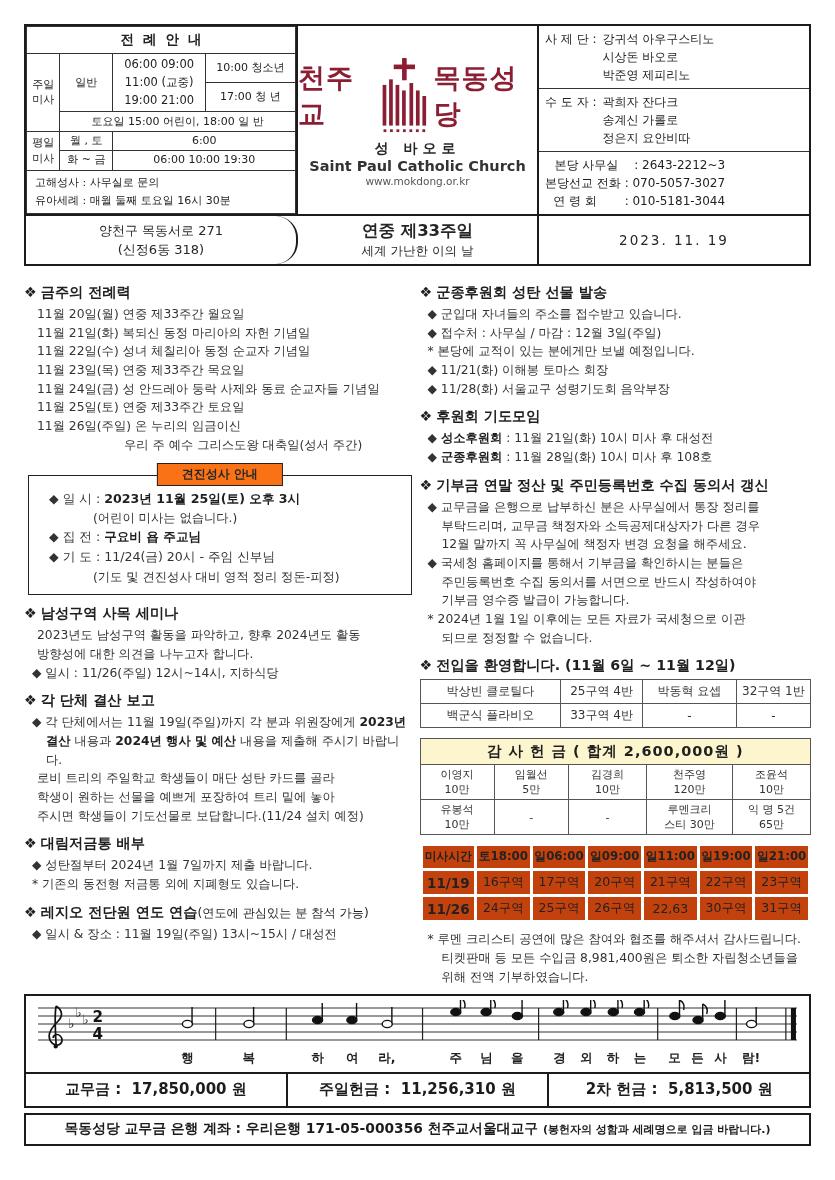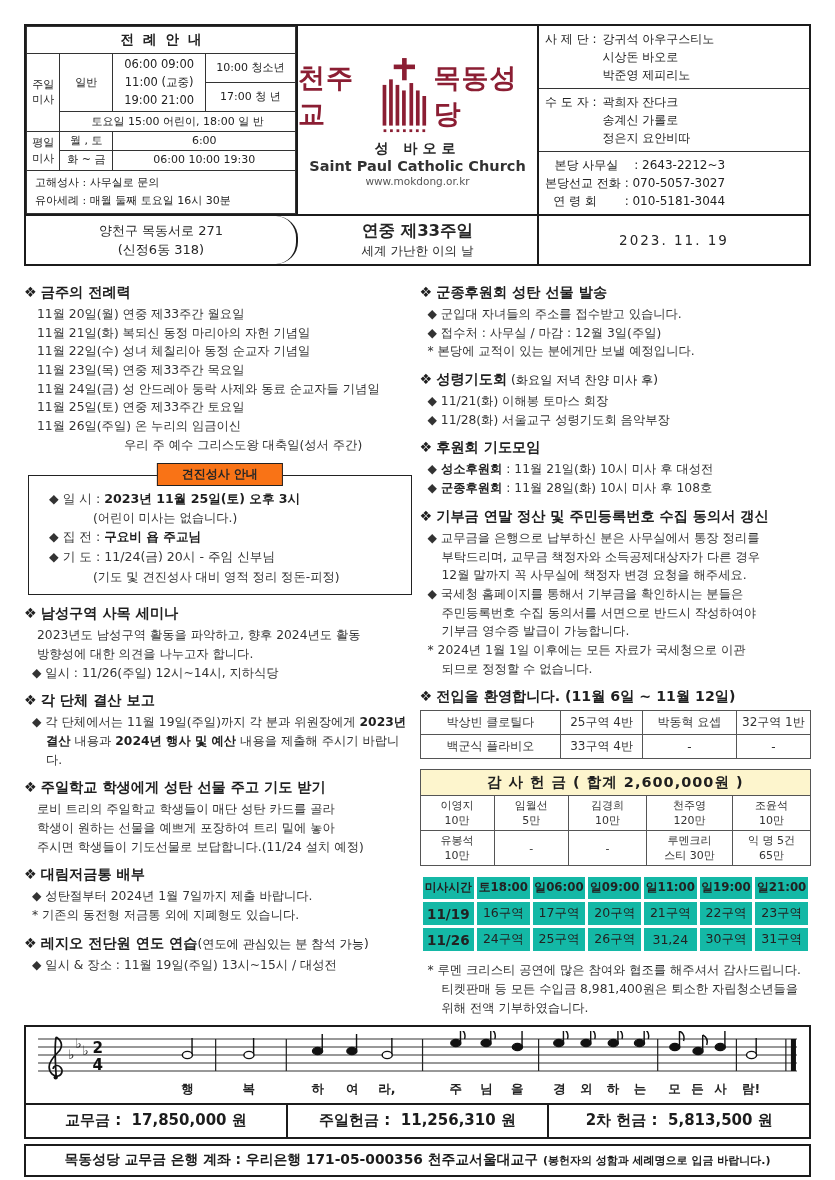--- a/index.html
+++ b/index.html
@@ -65,21 +65,21 @@
   table.welcome td { border:1px solid #555; border-left-style:dashed; text-align:center; padding:3px 1px; color:#333; }
   table.welcome td:first-child { border-left-style:solid; }
   table.welcome td.sol { border-left:1.5px solid #444; }
 
   table.thx { border-collapse:collapse; width:100%; margin-top:10px; }
   table.thx td { border:1px solid #555; border-left-style:dashed; text-align:center; padding:2px 15px; font-size:11px; color:#333; }
   table.thx td:first-child { border-left-style:solid; }
   table.thx .thx-title { background:#fdf5cd; font-weight:bold; font-size:14.5px; letter-spacing:1px; border:1.2px solid #555; padding:3px; color:#1f1f1f; }
 
   table.mass { border-collapse:separate; border-spacing:3px; width:100%; margin-top:8px; }
-  table.mass td { background:#14b8a6; text-align:center; padding:3px 0; font-size:12px; color:#222; }
+  table.mass td { background:#c2410c; text-align:center; padding:3px 0; font-size:12px; color:#222; }
   table.mass td.hd { font-weight:bold; font-size:11.8px; }
   table.mass td.dt { font-weight:bold; font-size:13.5px; }
   table.mass td.zone { font-size:12.5px; }
 
   
   .musicwrap { border:2px solid #1b1b1b; margin-top:8px; }
   .staffbox { position:relative; height:72px; padding:4px 8px 0 8px; }
   .staffbox svg { width:100%; height:50px; display:block; }
   .lyrics { position:relative; height:18px; }
   .lyrics span { position:absolute; transform:translateX(-50%); font-size:12.5px; font-weight:bold; color:#222; white-space:nowrap; }
@@ -222,21 +222,20 @@
 방향성에 대한 의견을 나누고자 합니다.</div>
         <div class="blt">◆ 일시 : 11/26(주일) 12시~14시, 지하식당</div>
       </div>
 
       <div>
         <div class="h"><span class="mark">❖</span><span>각 단체 결산 보고</span></div>
         <div class="blt"><span>◆ 각 단체에서는 11월 19일(주일)까지 각 분과 위원장에게 </span><b>2023년 결산</b><span> 내용과 </span><b>2024년 행사 및 예산</b><span> 내용을 제출해 주시기 바랍니다.</span></div>
       </div>
 
       <div>
-        <div class="h"><span class="mark">❖</span><span>주일학교 학생에게 성탄 선물 주고 기도 받기</span></div>
         <div class="ln pre">로비 트리의 주일학교 학생들이 매단 성탄 카드를 골라
 학생이 원하는 선물을 예쁘게 포장하여 트리 밑에 놓아
 주시면 학생들이 기도선물로 보답합니다.(11/24 설치 예정)</div>
       </div>
 
       <div>
         <div class="h"><span class="mark">❖</span><span>대림저금통 배부</span></div>
         <div class="blt">◆ 성탄절부터 2024년 1월 7일까지 제출 바랍니다.</div>
         <div class="blt">* 기존의 동전형 저금통 외에 지폐형도 있습니다.</div>
       </div>
@@ -251,21 +250,20 @@
 
       <div>
         <div class="h"><span class="mark">❖</span><span>군종후원회 성탄 선물 발송</span></div>
         <div class="blt">◆ 군입대 자녀들의 주소를 접수받고 있습니다.</div>
         <div class="blt">◆ 접수처 : 사무실 / 마감 : 12월 3일(주일)</div>
         <div class="blt">* 본당에 교적이 있는 분에게만 보낼 예정입니다.</div>
       </div>
 
 
       <div>
-        <div class="h"><span class="mark">❖</span><span>성령기도회</span><span class="note"> (화요일 저녁 찬양 미사 후)</span></div>
         <div class="blt">◆ 11/21(화) 이해봉 토마스 회장</div>
         <div class="blt">◆ 11/28(화) 서울교구 성령기도회 음악부장</div>
       </div>
 
       <div>
         <div class="h"><span class="mark">❖</span><span>후원회 기도모임</span></div>
         <div class="blt">◆ <b>성소후원회</b><span> : 11월 21일(화) 10시 미사 후 대성전</span></div>
         <div class="blt">◆ <b>군종후원회</b><span> : 11월 28일(화) 10시 미사 후 108호</span></div>
       </div>
 
@@ -363,21 +361,21 @@
           <td class="zone">20구역</td>
           <td class="zone">21구역</td>
           <td class="zone">22구역</td>
           <td class="zone">23구역</td>
         </tr>
         <tr>
           <td class="dt">11/26</td>
           <td class="zone">24구역</td>
           <td class="zone">25구역</td>
           <td class="zone">26구역</td>
-          <td class="zone">31,24</td>
+          <td class="zone">22,63</td>
           <td class="zone">30구역</td>
           <td class="zone">31구역</td>
         </tr>
       </tbody>
         </table>
 
       <div class="blt pre" style="margin-top:7px;">* 루멘 크리스티 공연에 많은 참여와 협조를 해주셔서 감사드립니다.
 티켓판매 등 모든 수입금 8,981,400원은 퇴소한 자립청소년들을
 위해 전액 기부하였습니다.</div>
     </div>

